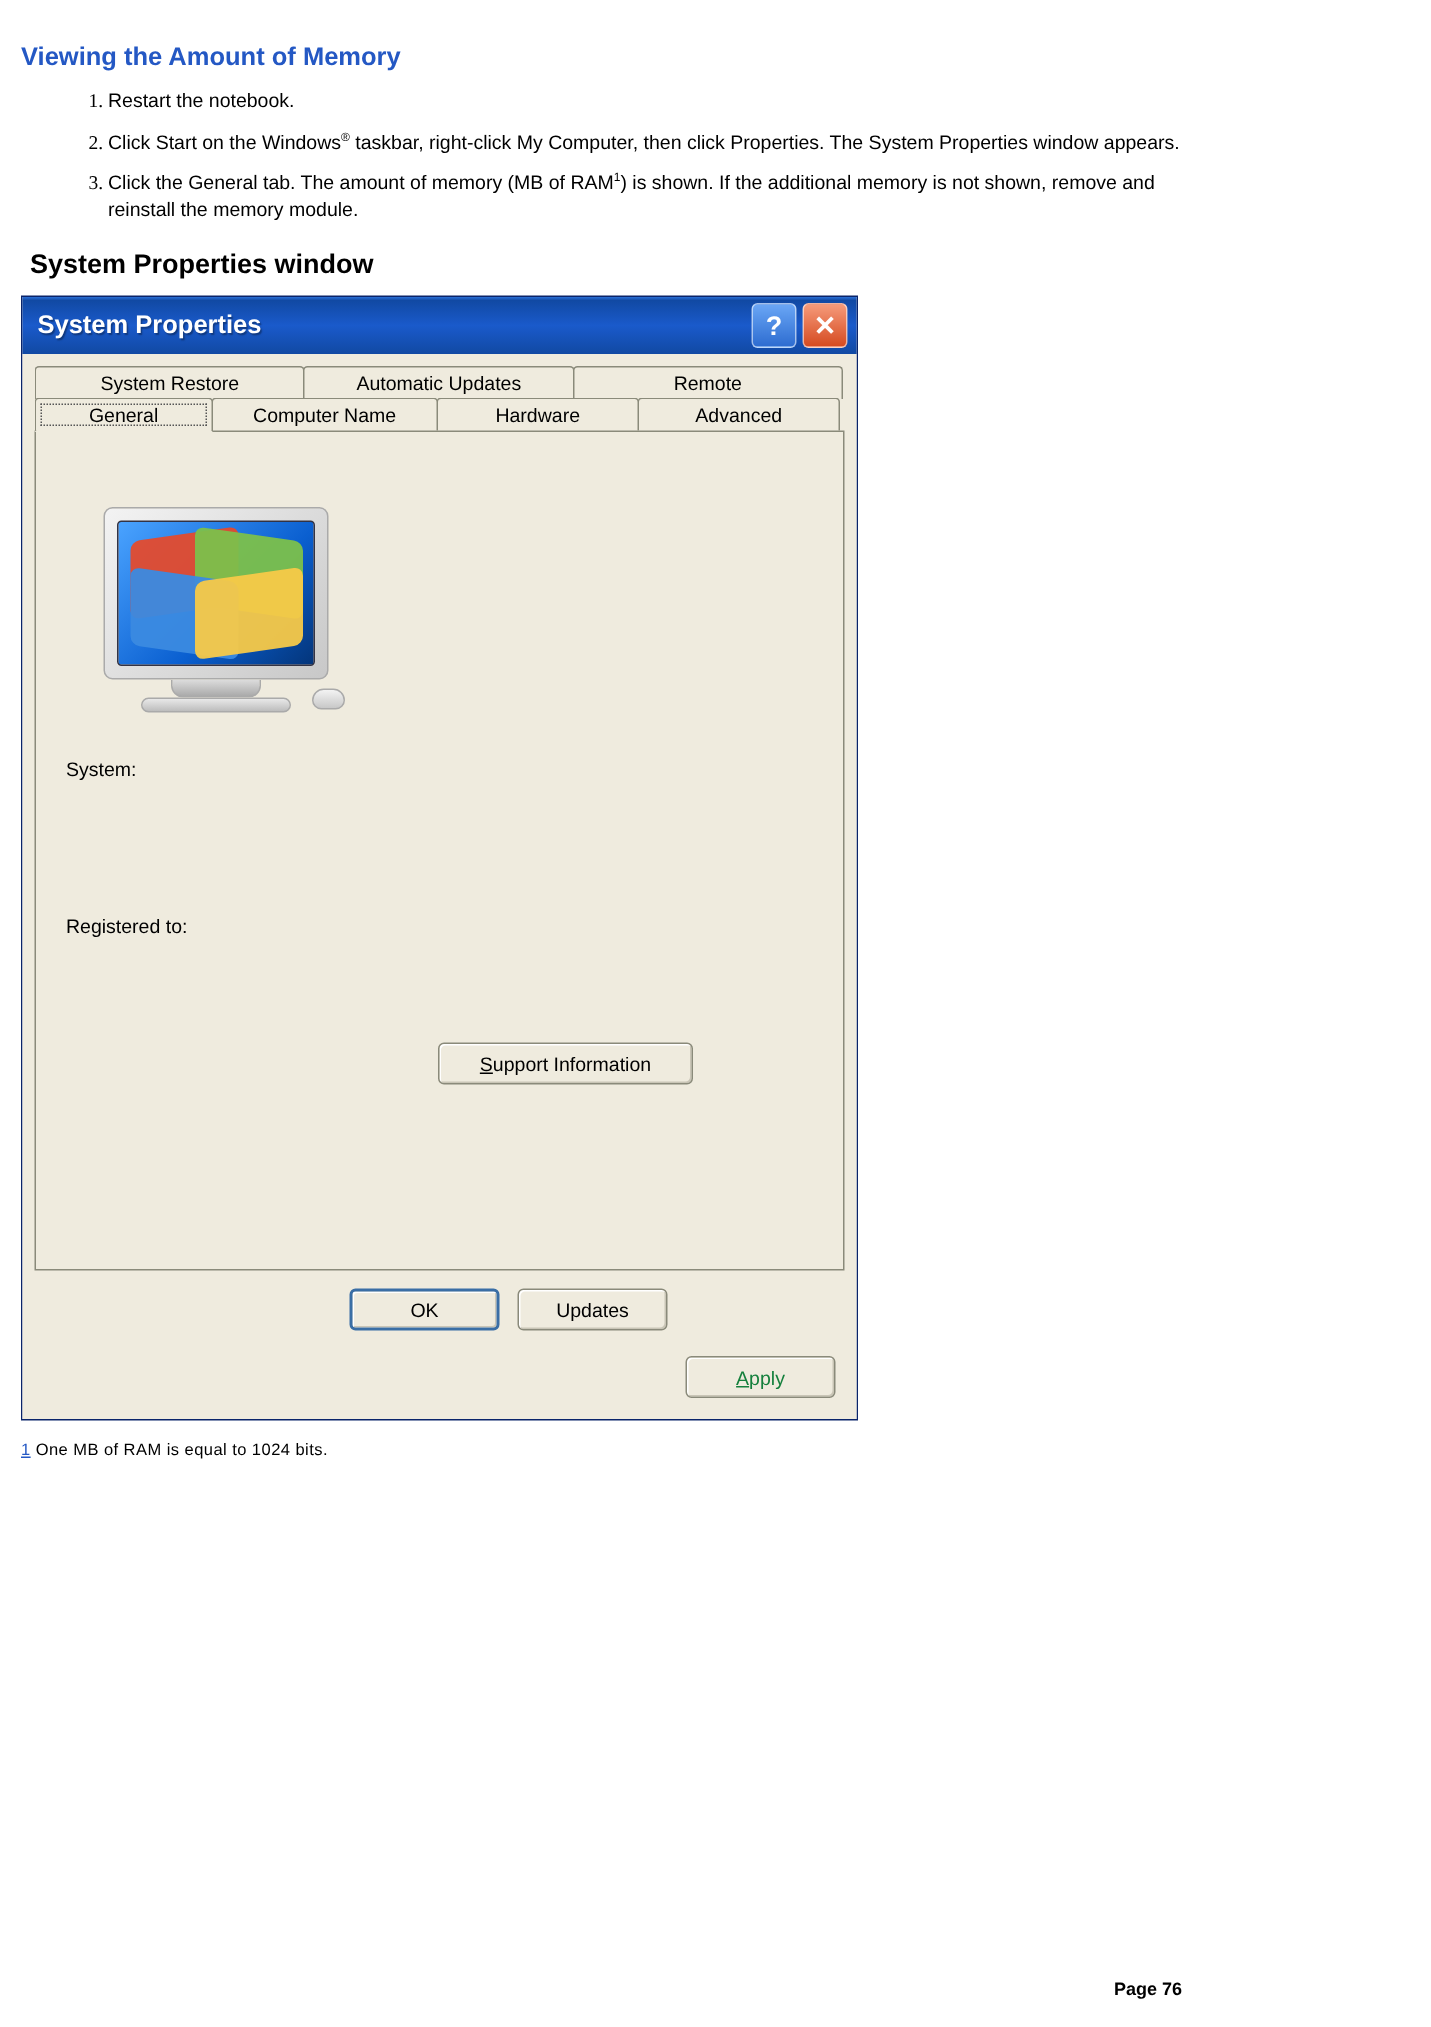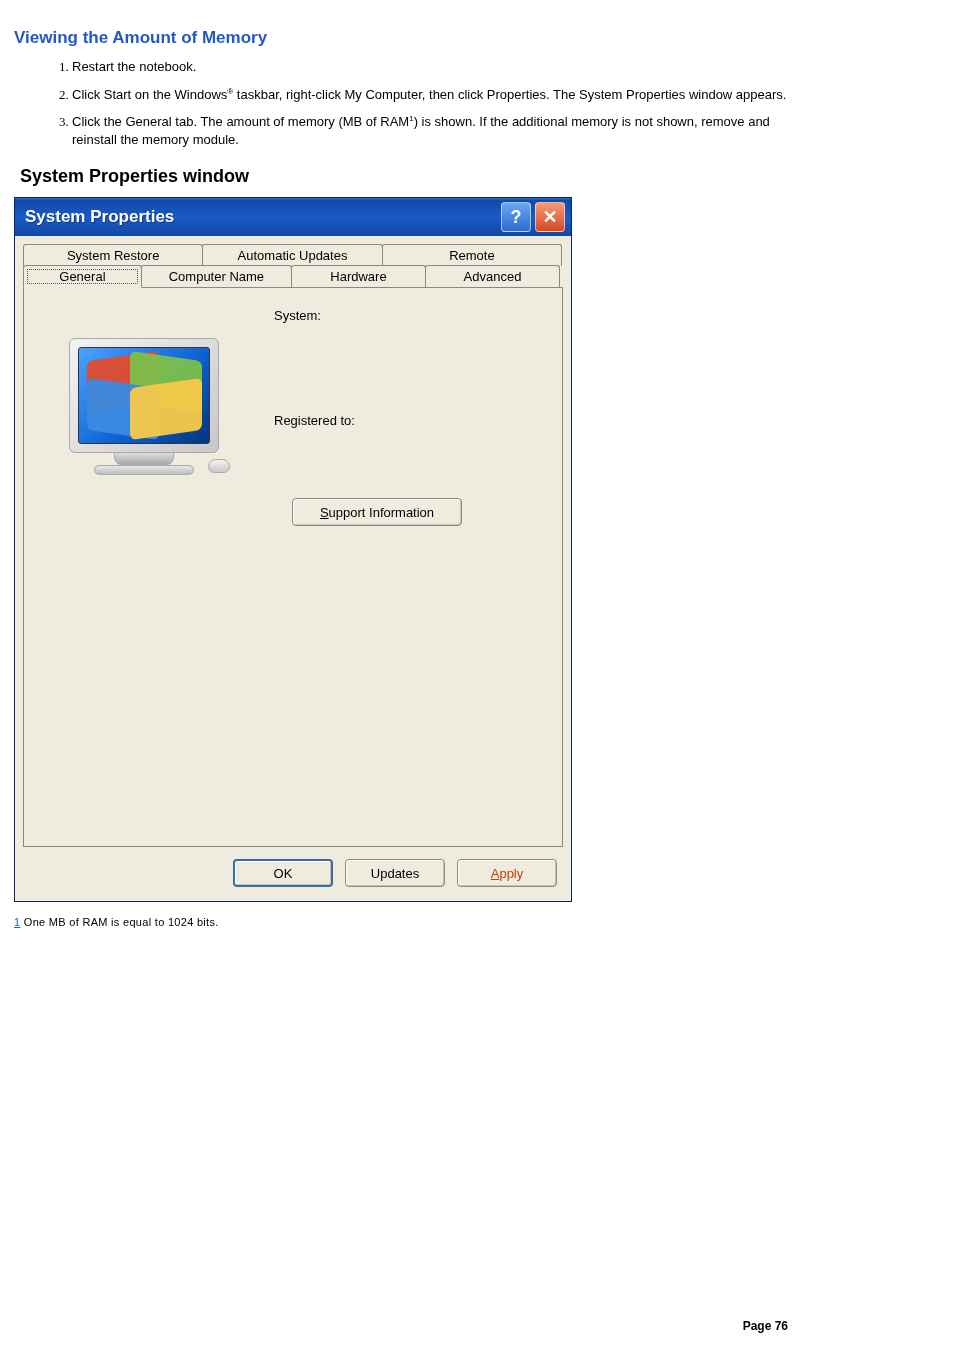--- a/index.html
+++ b/index.html
@@ -125,20 +125,21 @@
     background: #efebde;
     margin-top: -1px;
     padding: 20px 20px 30px 20px;
     min-height: 560px;
     position: relative;
   }
   .xp-pane-row1 {
     display: flex;
     align-items: flex-start;
     gap: 30px;
+    flex-direction: column;
   }
   .xp-monitor-col {
     width: 200px;
     display: flex;
     align-items: flex-start;
     justify-content: center;
     padding-top: 30px;
   }
   .xp-info-col {
     flex: 1;
@@ -177,21 +178,21 @@
     border-radius: 4px;
     font-family: Tahoma, sans-serif;
     font-size: 13px;
     padding: 0 14px;
     box-shadow: inset 1px 1px 0 #fff, inset -1px -1px 0 #c9c5b6;
     cursor: default;
   }
   .xp-btn.primary {
     border: 2px solid #3a6ea5;
   }
-  .xp-btn.disabled { color: #c2410c; }
+  .xp-btn.disabled { color: #15803d; margin-top: 45px; }
   .xp-dialog-buttons {
     display: flex;
     justify-content: flex-end;
     gap: 12px;
     padding: 12px 6px 4px 6px;
   }
   .underline-accel { text-decoration: underline; }
   
   .monitor {
     width: 160px;

